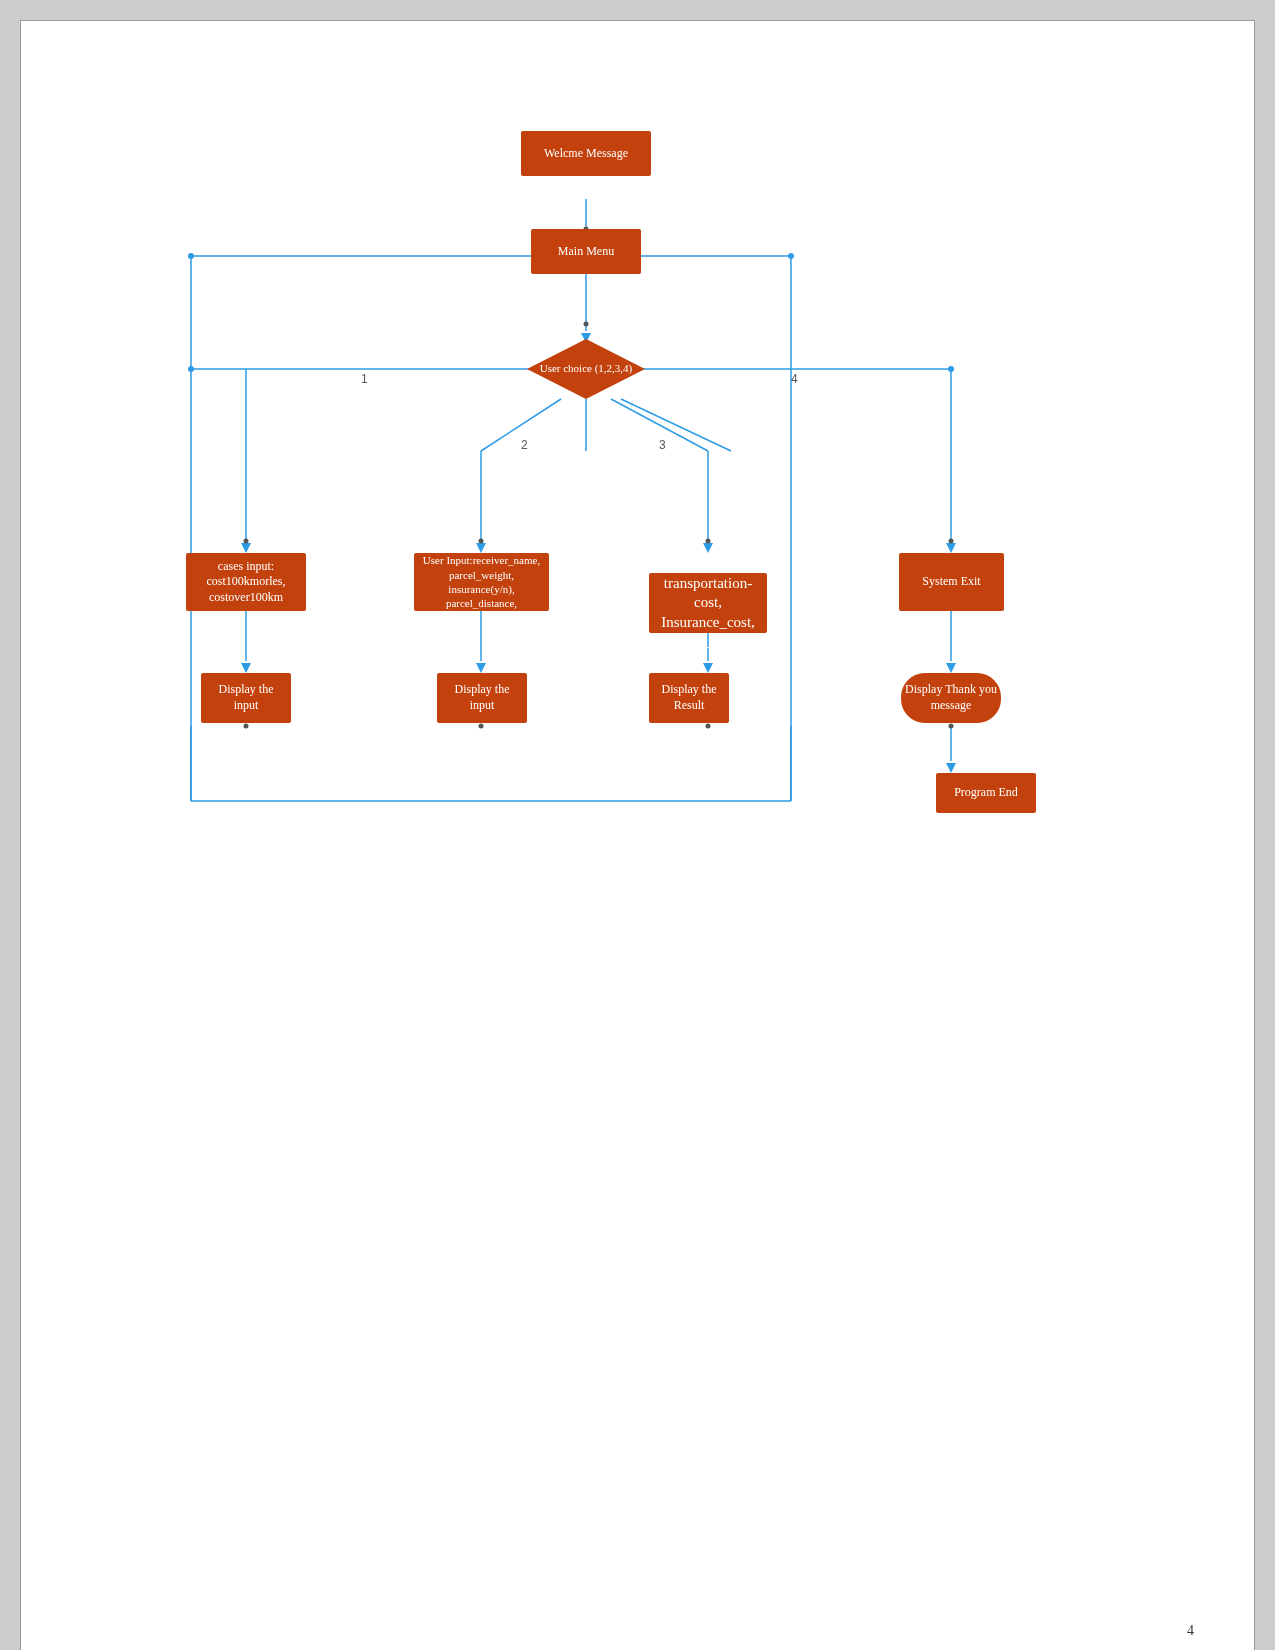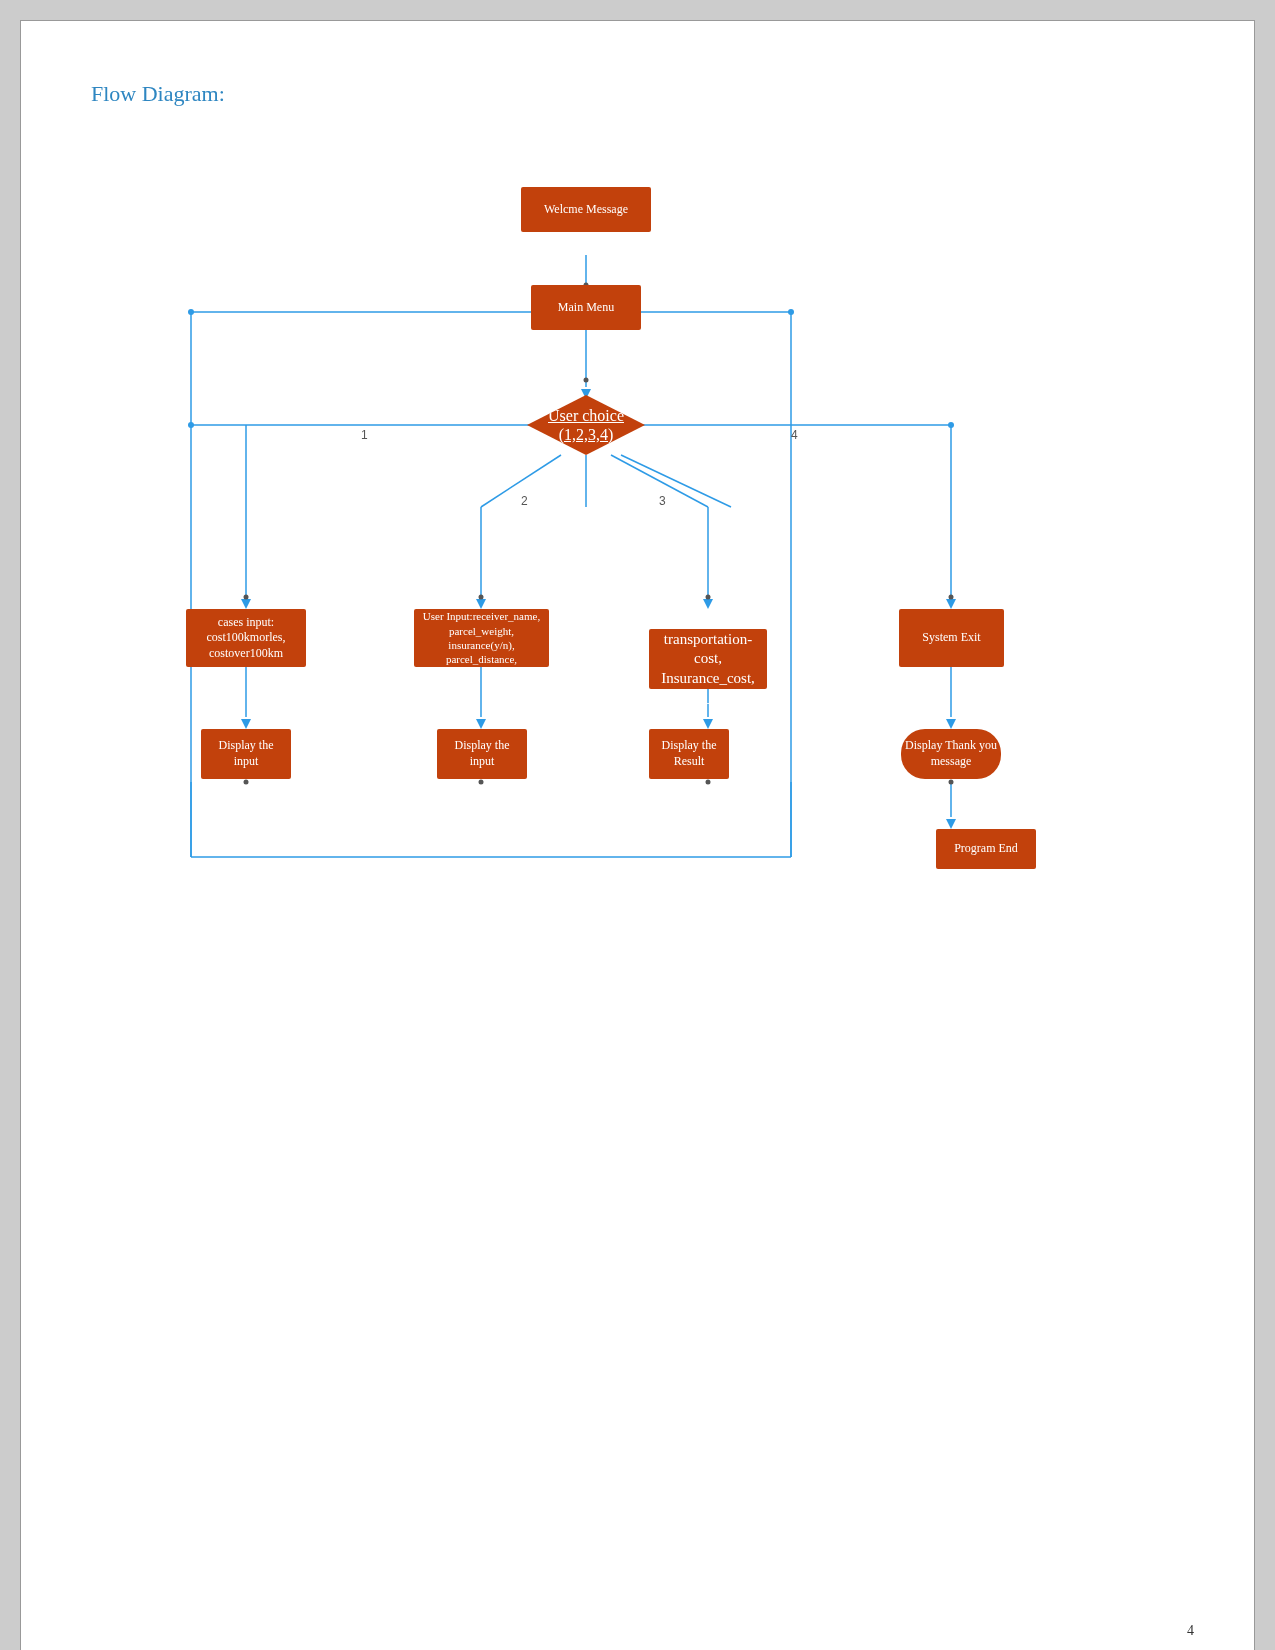--- a/index.html
+++ b/index.html
@@ -69,21 +69,20 @@
       bottom: 30px;
       right: 60px;
       font-size: 14px;
       color: #333;
     }
   </style>
 </head>
 <body>
 
 <div class="page">
-  <h2 class="section-title">Flow Diagram:</h2>
 
   <div class="diagram-area" style="height: 780px;">
 
     <svg class="flowlines">
 
       <line x1="495" y1="118" x2="495" y2="148" stroke="#2e9be6" stroke-width="1.5"></line>
 
       <line x1="495" y1="193" x2="495" y2="250" stroke="#2e9be6" stroke-width="1.5"></line>
 
       <polygon points="495,262 490,252 500,252" fill="#2e9be6"></polygon>
@@ -165,21 +164,21 @@
       <circle cx="495" cy="83" r="2.5" fill="#555"></circle>
     </svg>
 
     <div class="fc-box" style="left: 430px; top: 50px; width: 130px; height: 45px;">Welcme Message</div>
 
     <div class="fc-box" style="left: 440px; top: 148px; width: 110px; height: 45px;">Main Menu</div>
 
     <div class="fc-box" style="left: 436px; top: 258px; width: 118px; height: 60px;
                 clip-path: polygon(50% 0%, 100% 50%, 50% 100%, 0% 50%);
                 border-radius: 0;">
-      <span style="font-size:16px; line-height:1.2;text-decoration:underline;">User choice (1,2,3,4)</span>
+      <span style="font-size:11px; line-height:1.2;">User choice (1,2,3,4)</span>
     </div>
 
     <div class="fc-box" style="left: 95px; top: 472px; width: 120px; height: 58px;">cases input: cost100kmorles, costover100km</div>
 
     <div class="fc-box" style="left: 323px; top: 472px; width: 135px; height: 58px; font-size:11px;">User Input:receiver_name, parcel_weight, insurance(y/n), parcel_distance,</div>
 
     <div class="fc-box" style="left: 558px; top: 492px; width: 118px; height: 60px; font-size:15px;">calculate: transportation-cost, Insurance_cost, total_cost</div>
 
     <div class="fc-box" style="left: 808px; top: 472px; width: 105px; height: 58px;">System Exit</div>
 

